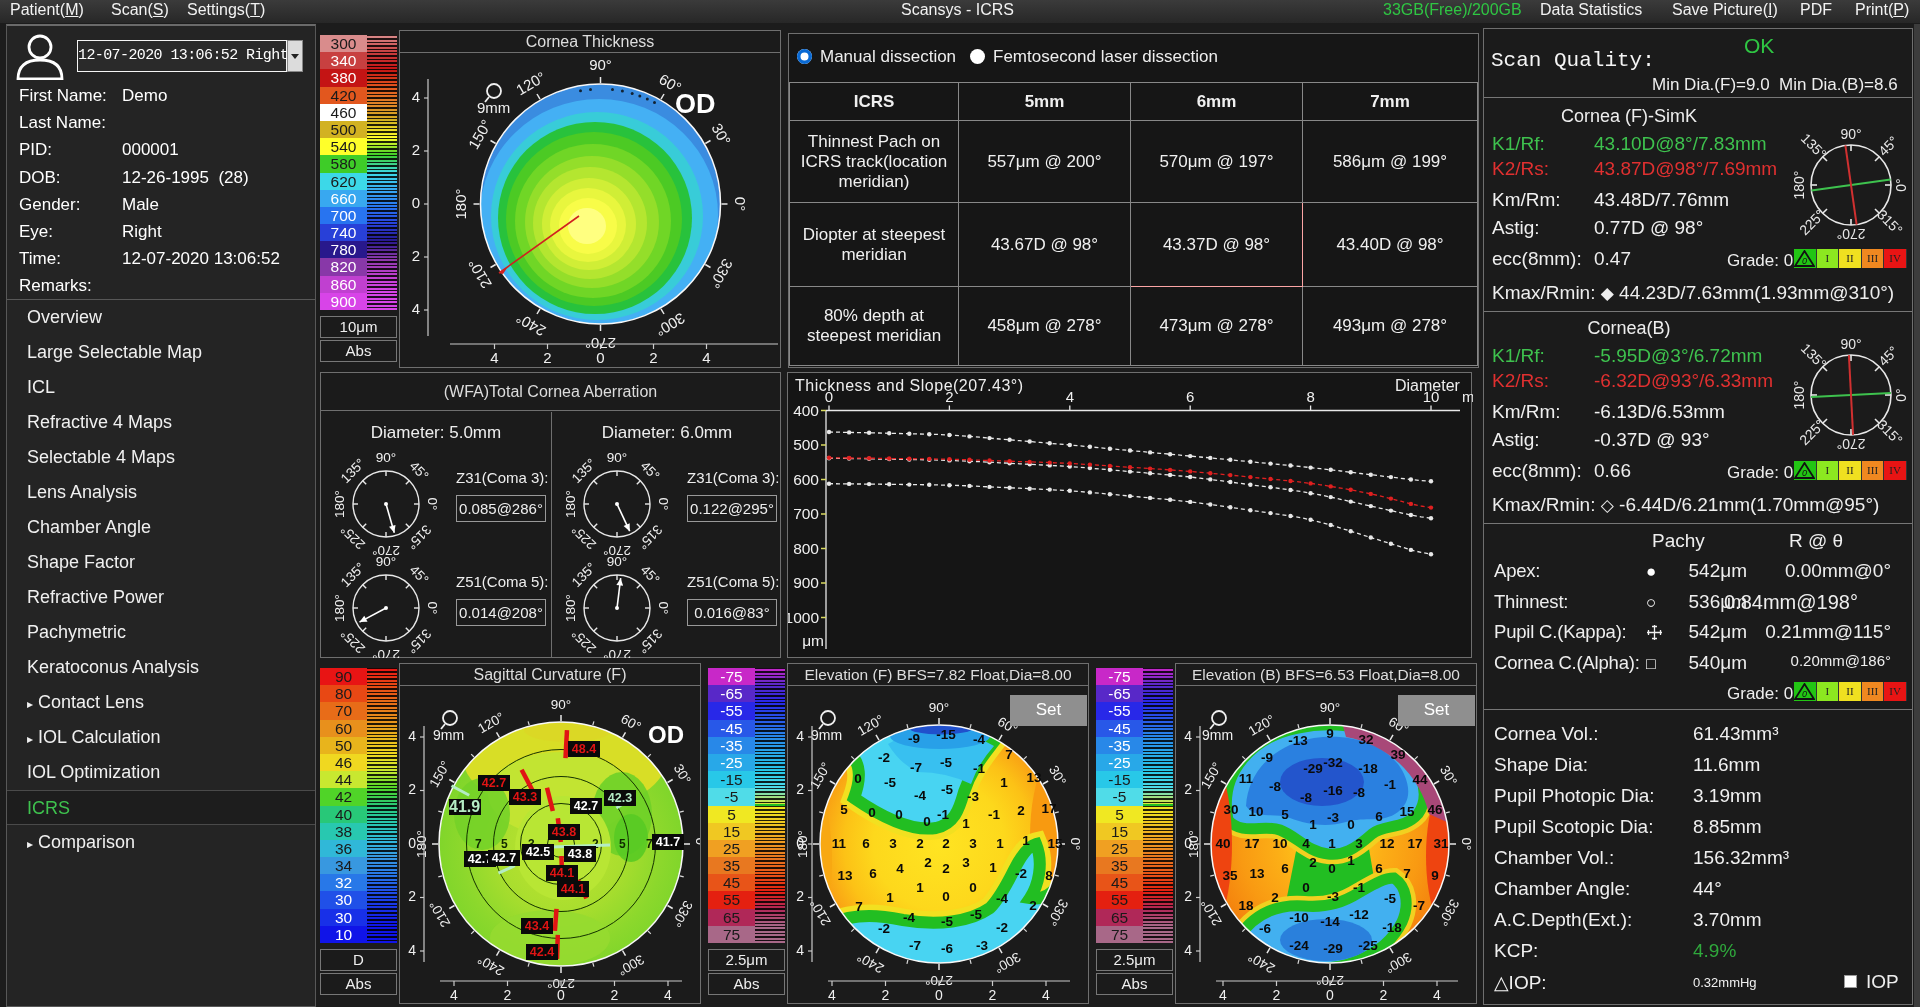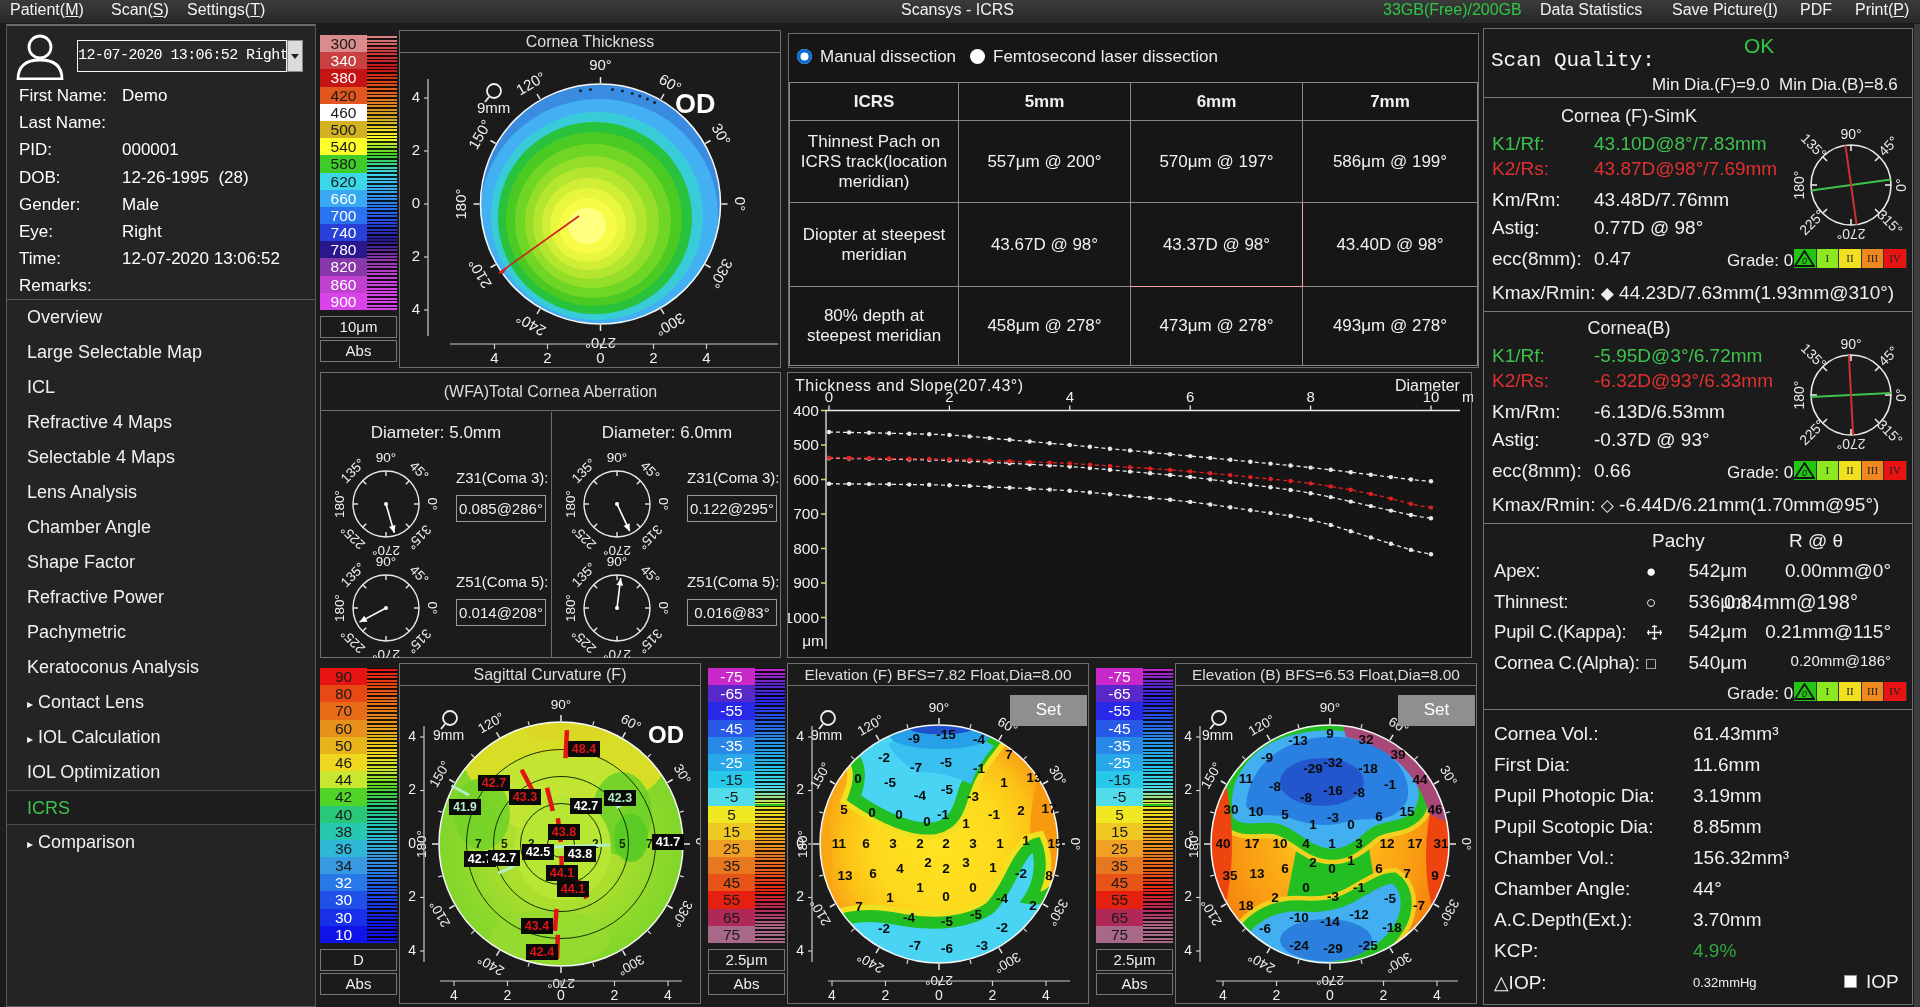--- a/index.html
+++ b/index.html
@@ -544,21 +544,21 @@
         <div style="width:22.6px;height:19px;background:#f08820;border-right:1px solid #333">
           <div style="color:#222;font-size:11px;text-align:center;line-height:19px;font-family:'Liberation Serif',serif">III</div>
         </div>
         <div style="width:22.6px;height:19px;background:#e81414;border-right:1px solid #333">
           <div style="color:#222;font-size:11px;text-align:center;line-height:19px;font-family:'Liberation Serif',serif">IV</div>
         </div>
       </div>
       <div style="position:absolute;left:0;top:680px;width:428px;border-top:1px solid #777"></div>
       <div class="rt" style="left:10px;top:694px;font-size:19px;color:#f0f0f0">Cornea Vol.:</div>
       <div class="rt" style="left:209px;top:694px;font-size:19px;color:#f0f0f0">61.43mm³</div>
-      <div class="rt" style="left:10px;top:725px;font-size:19px;color:#f0f0f0">First Dia:</div>
+      <div class="rt" style="left:10px;top:725px;font-size:19px;color:#f0f0f0">Shape Dia:</div>
       <div class="rt" style="left:209px;top:725px;font-size:19px;color:#f0f0f0">11.6mm</div>
       <div class="rt" style="left:10px;top:756px;font-size:19px;color:#f0f0f0">Pupil Photopic Dia:</div>
       <div class="rt" style="left:209px;top:756px;font-size:19px;color:#f0f0f0">3.19mm</div>
       <div class="rt" style="left:10px;top:787px;font-size:19px;color:#f0f0f0">Pupil Scotopic Dia:</div>
       <div class="rt" style="left:209px;top:787px;font-size:19px;color:#f0f0f0">8.85mm</div>
       <div class="rt" style="left:10px;top:818px;font-size:19px;color:#f0f0f0">Chamber Vol.:</div>
       <div class="rt" style="left:209px;top:818px;font-size:19px;color:#f0f0f0">156.32mm³</div>
       <div class="rt" style="left:10px;top:849px;font-size:19px;color:#f0f0f0">Chamber Angle:</div>
       <div class="rt" style="left:209px;top:849px;font-size:19px;color:#f0f0f0">44°</div>
       <div class="rt" style="left:10px;top:880px;font-size:19px;color:#f0f0f0">A.C.Depth(Ext.):</div>
@@ -1030,21 +1030,21 @@
         <line x1="214.5" y1="295" x2="214.5" y2="300" stroke="#ccc" stroke-width="1.2"></line>
         <text x="214.5" y="310" font-size="14" fill="#f0f0f0" text-anchor="middle" dominant-baseline="middle">2</text>
         <line x1="268.0" y1="295" x2="268.0" y2="300" stroke="#ccc" stroke-width="1.2"></line>
         <text x="268.0" y="310" font-size="14" fill="#f0f0f0" text-anchor="middle" dominant-baseline="middle">4</text>
       </svg>
       <div class="rt" style="left:168px;top:77px;width:32px;height:16px;background:#0a0a0a;color:#e01414;font-size:12.5px;font-weight:bold;text-align:center;line-height:16px">48.4</div>
       <div class="rt" style="left:78px;top:111px;width:32px;height:16px;background:#0a0a0a;color:#e01414;font-size:12.5px;font-weight:bold;text-align:center;line-height:16px">42.7</div>
       <div class="rt" style="left:109px;top:125px;width:32px;height:16px;background:#0a0a0a;color:#e01414;font-size:12.5px;font-weight:bold;text-align:center;line-height:16px">43.3</div>
       <div class="rt" style="left:204px;top:126px;width:32px;height:16px;background:#0a0a0a;color:#b4ecc4;font-size:12.5px;font-weight:bold;text-align:center;line-height:16px">42.3</div>
       <div class="rt" style="left:170px;top:134px;width:32px;height:16px;background:#0a0a0a;color:#fff;font-size:12.5px;font-weight:bold;text-align:center;line-height:16px">42.7</div>
-      <div class="rt" style="left:49px;top:135px;width:32px;height:16px;background:#0a0a0a;color:#b4ecc4;font-size:12px;font-weight:bold;text-align:center;line-height:16px">41.9</div>
+      <div class="rt" style="left:49px;top:135px;width:32px;height:16px;background:#0a0a0a;color:#b4ecc4;font-size:16px;font-weight:bold;text-align:left;line-height:16px">41.9</div>
       <div class="rt" style="left:148px;top:160px;width:32px;height:16px;background:#0a0a0a;color:#e01414;font-size:12.5px;font-weight:bold;text-align:center;line-height:16px">43.8</div>
       <div class="rt" style="left:122px;top:180px;width:32px;height:16px;background:#0a0a0a;color:#fff;font-size:12.5px;font-weight:bold;text-align:center;line-height:16px">42.5</div>
       <div class="rt" style="left:164px;top:182px;width:32px;height:16px;background:#0a0a0a;color:#fff;font-size:12.5px;font-weight:bold;text-align:center;line-height:16px">43.8</div>
       <div class="rt" style="left:252px;top:170px;width:32px;height:16px;background:#0a0a0a;color:#fff;font-size:12.5px;font-weight:bold;text-align:center;line-height:16px">41.7</div>
       <div class="rt" style="left:64px;top:187px;width:32px;height:16px;background:#0a0a0a;color:#fff;font-size:12.5px;font-weight:bold;text-align:center;line-height:16px">42.7</div>
       <div class="rt" style="left:88px;top:186px;width:32px;height:16px;background:#0a0a0a;color:#fff;font-size:12.5px;font-weight:bold;text-align:center;line-height:16px">42.7</div>
       <div class="rt" style="left:146px;top:201px;width:32px;height:16px;background:#0a0a0a;color:#e01414;font-size:12.5px;font-weight:bold;text-align:center;line-height:16px">44.1</div>
       <div class="rt" style="left:157px;top:217px;width:32px;height:16px;background:#0a0a0a;color:#e01414;font-size:12.5px;font-weight:bold;text-align:center;line-height:16px">44.1</div>
       <div class="rt" style="left:121px;top:254px;width:32px;height:16px;background:#0a0a0a;color:#e01414;font-size:12.5px;font-weight:bold;text-align:center;line-height:16px">43.4</div>
       <div class="rt" style="left:126px;top:280px;width:32px;height:16px;background:#0a0a0a;color:#e01414;font-size:12.5px;font-weight:bold;text-align:center;line-height:16px">42.4</div>

